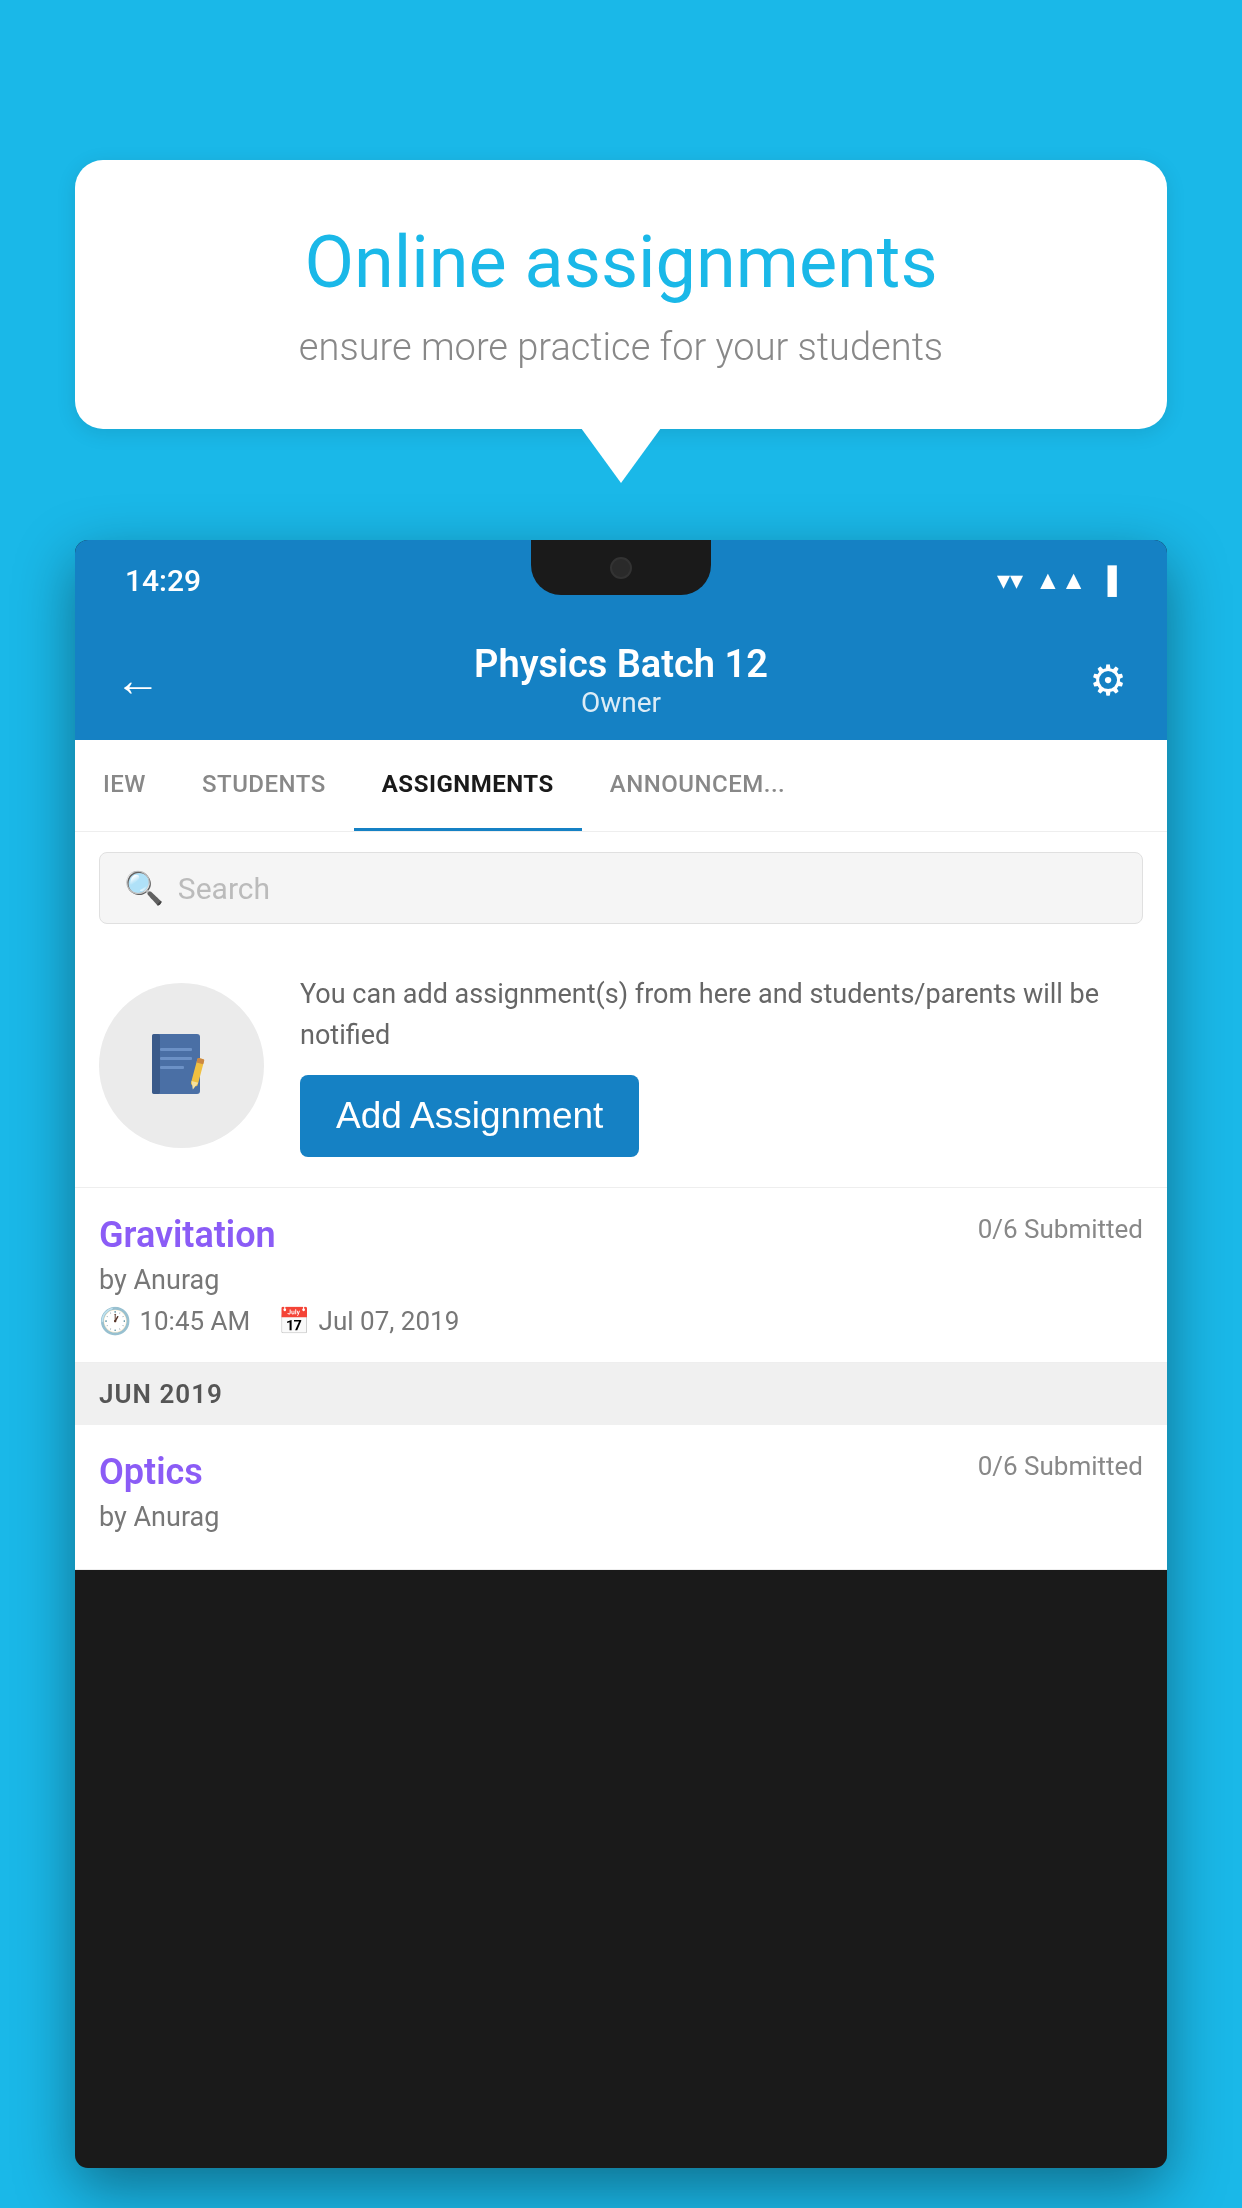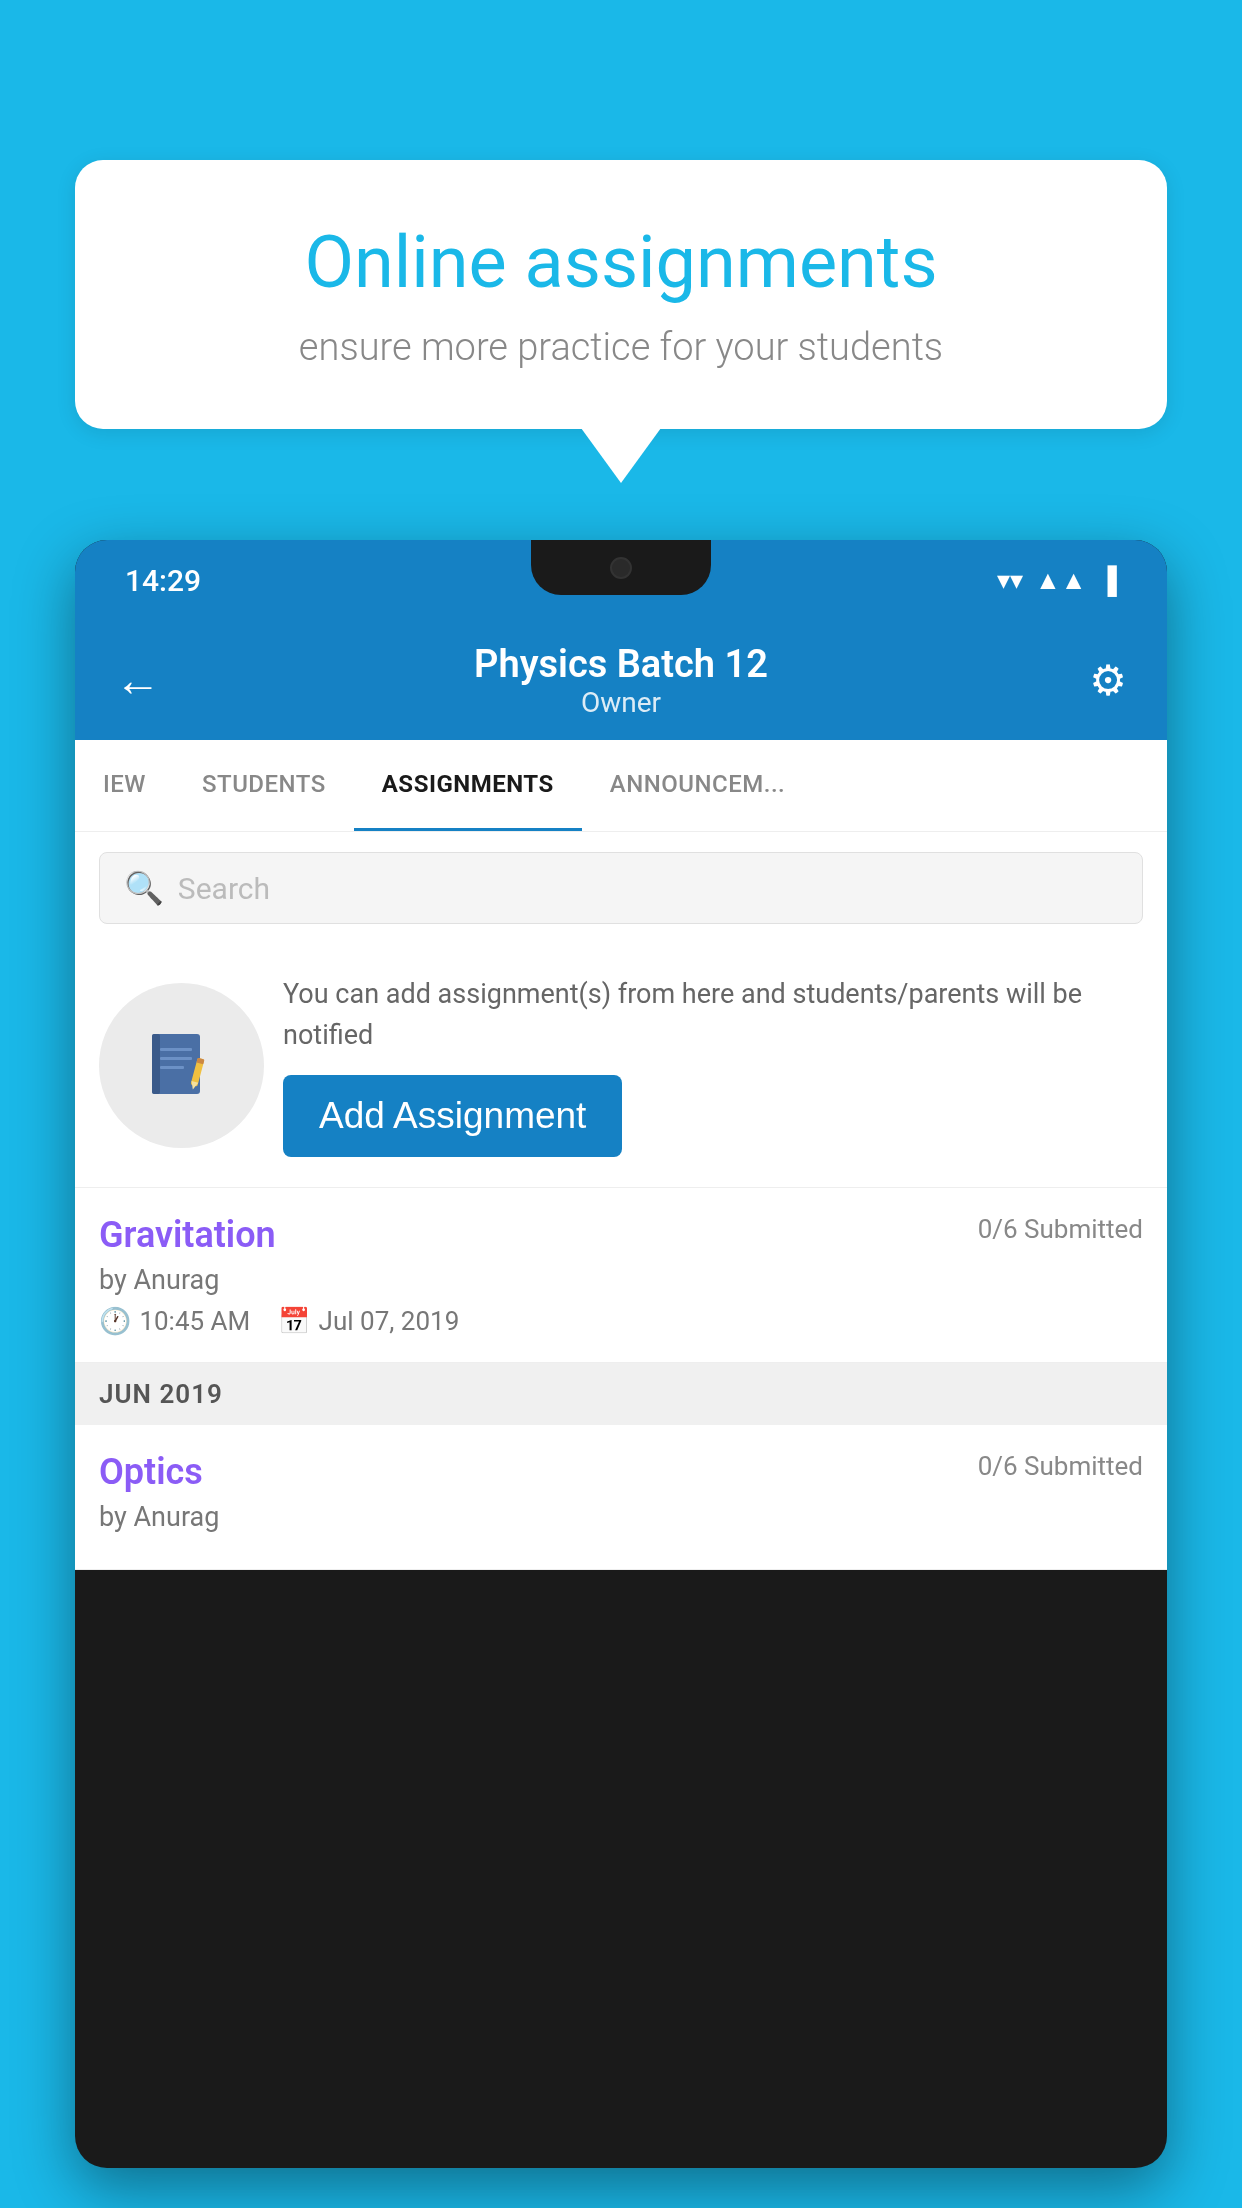--- a/index.html
+++ b/index.html
@@ -52,21 +52,21 @@
     }
 
     
     .phone-frame {
       position: absolute;
       top: 540px;
       left: 75px;
       right: 75px;
       bottom: 40px;
       background: #1a1a1a;
-      border-radius: 32px;
+      border-radius: 13px;
       overflow: hidden;
       box-shadow: 0 20px 60px rgba(0,0,0,0.4);
     }
 
     
     .phone-status-bar {
       background: #1581c4;
       height: 80px;
       display: flex;
       align-items: center;
@@ -195,21 +195,21 @@
     .search-placeholder {
       color: #bbb;
       font-size: 30px;
     }
 
     
     .add-assignment-promo {
       display: flex;
       align-items: center;
       padding: 30px 24px;
-      gap: 19px;
+      gap: 36px;
       border-bottom: 1px solid #eee;
     }
     .promo-icon-circle {
       width: 165px;
       height: 165px;
       background: #ebebeb;
       border-radius: 50%;
       flex-shrink: 0;
       display: flex;
       align-items: center;

